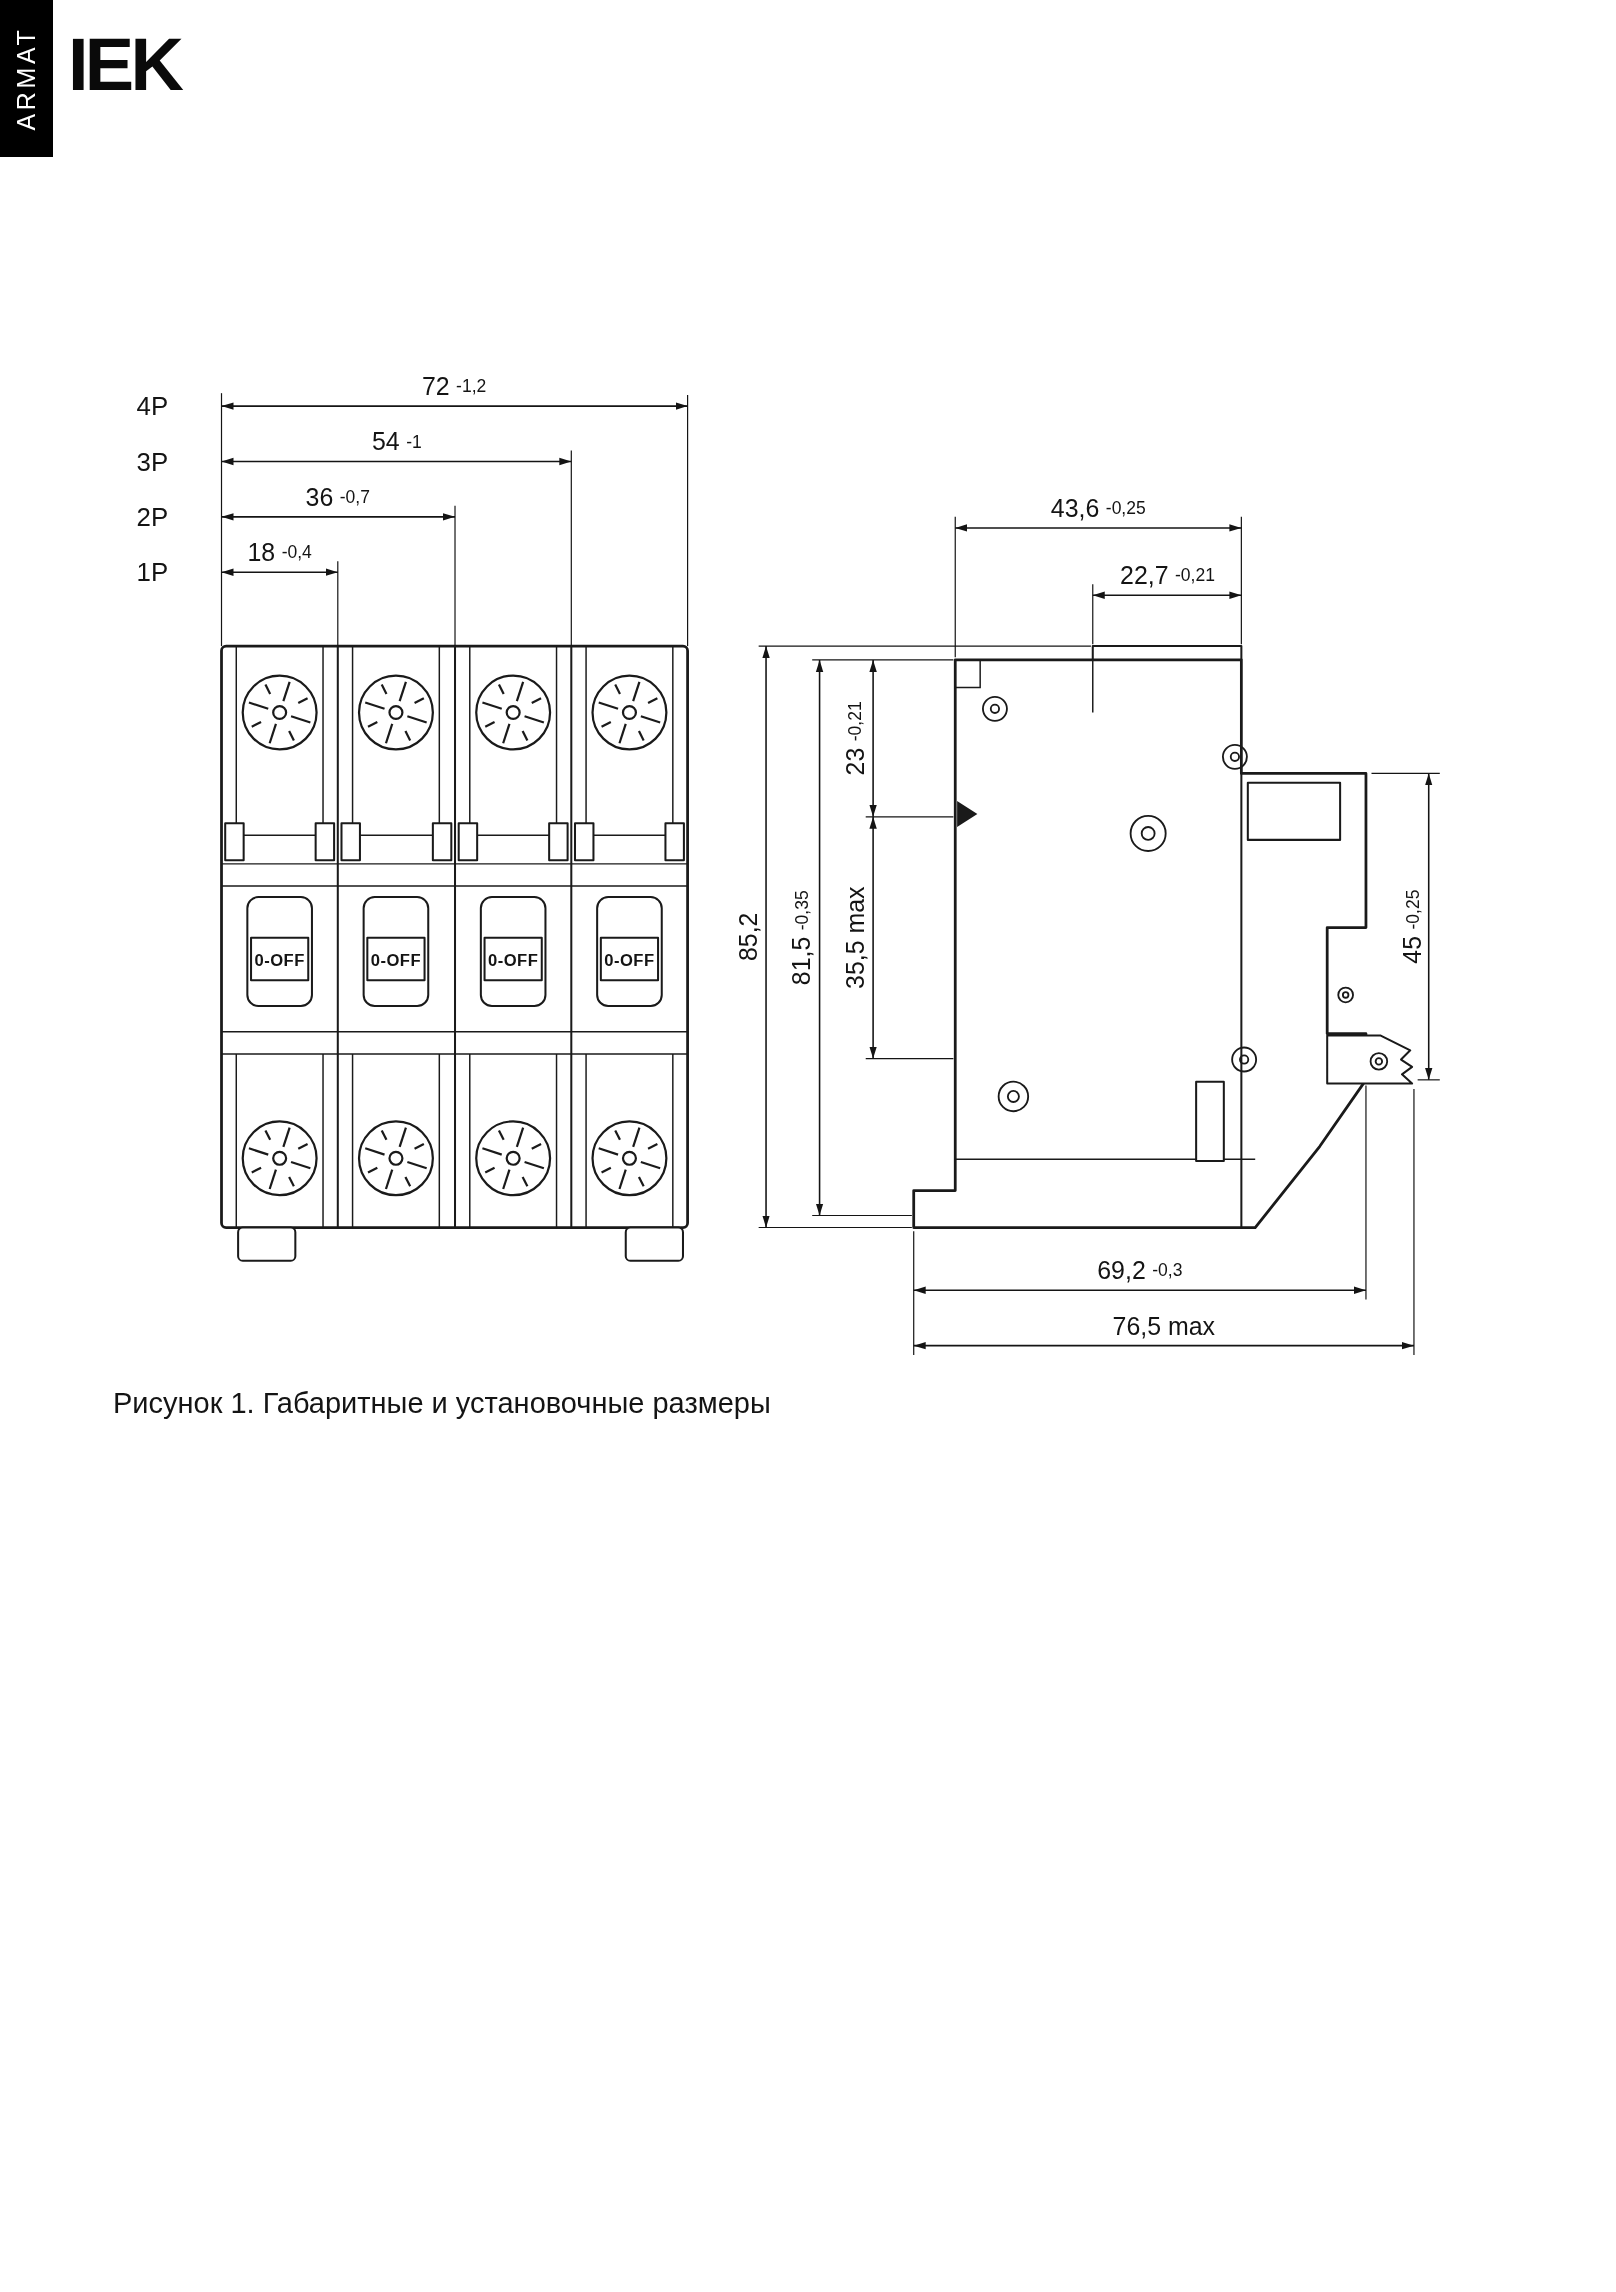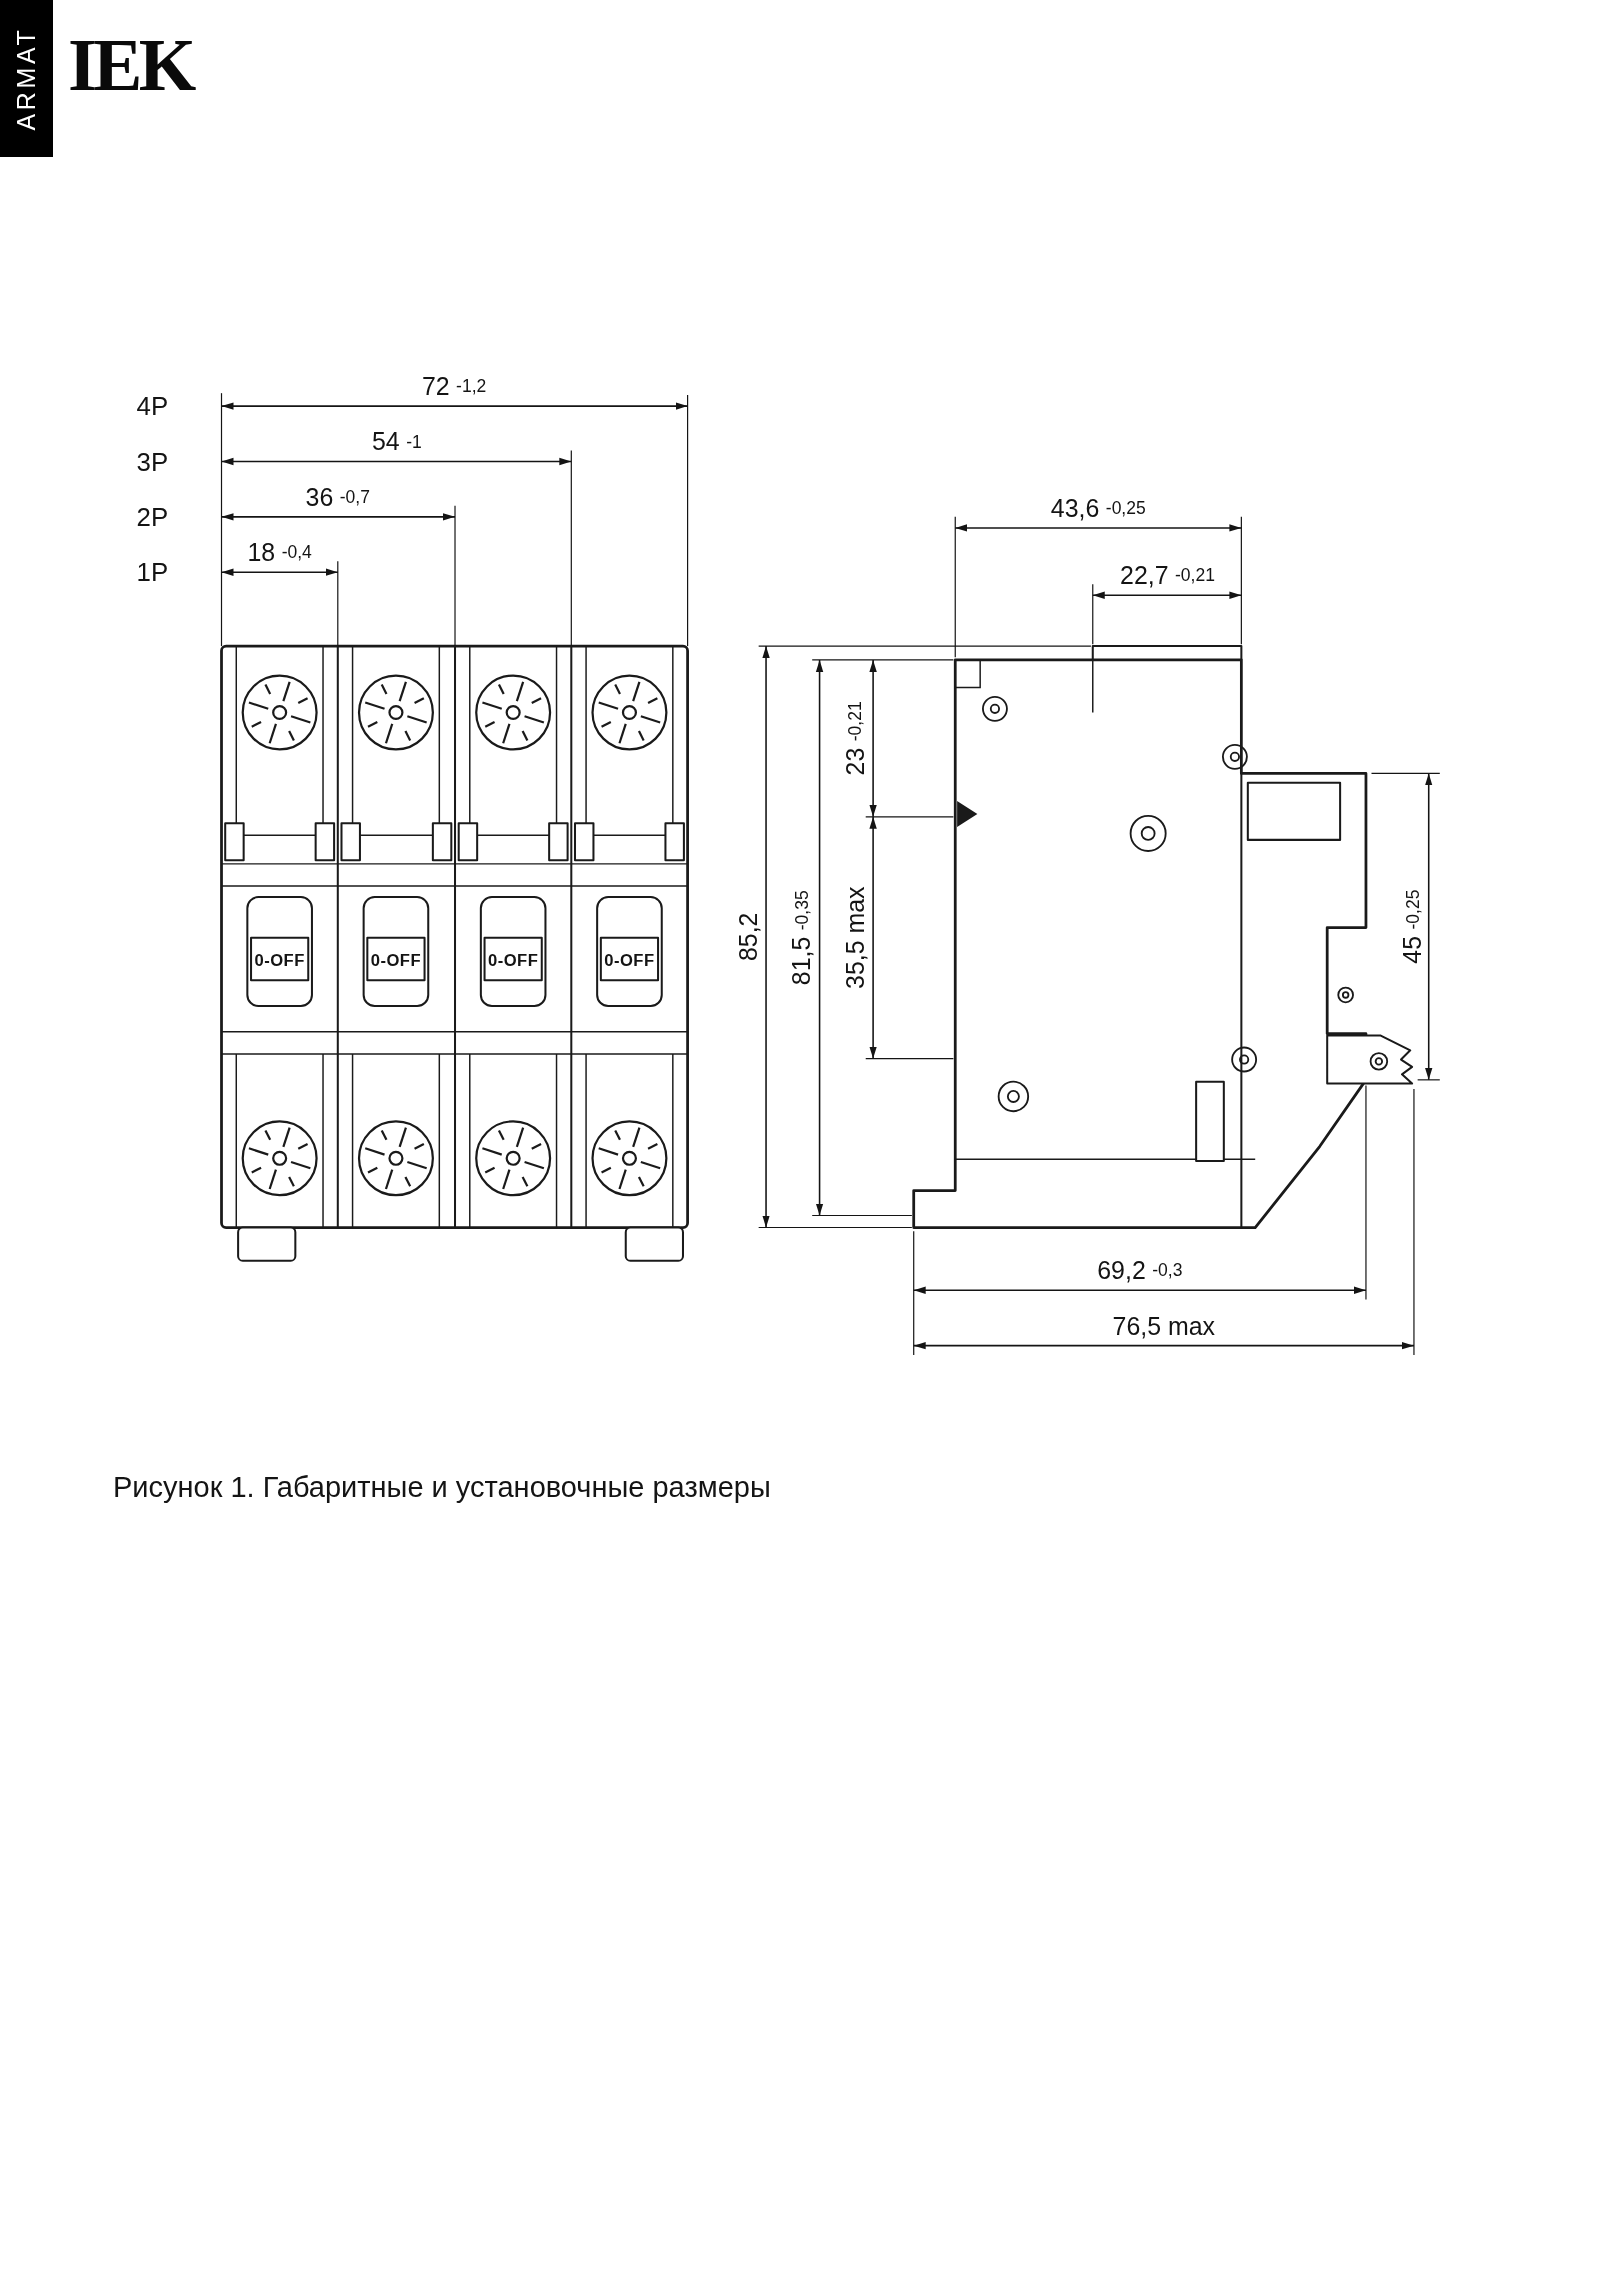--- a/index.html
+++ b/index.html
@@ -14,26 +14,26 @@
   .side-tab {
     position:absolute; left:0; top:0; width:53px; height:157px;
     background:#000; display:flex; align-items:center; justify-content:center;
   }
   .side-tab span {
     color:#fff; font-size:25px; letter-spacing:3.7px; white-space:nowrap;
     transform:rotate(-90deg);
   }
   .logo {
     position:absolute; left:68px; top:28px;
-    font-family:Liberation Serif, serif;
+    font-family:Liberation Sans, sans-serif;
     font-size:74px; font-weight:900; letter-spacing:-3.7px; color:#0a0a0a;
     line-height:1;
   }
   .caption {
-    position:absolute; left:113px; top:1471px;
+    position:absolute; left:113px; top:1387px;
     font-size:29px; color:#141414;
   }
 
   
   svg.drawing { position:absolute; left:0; top:0; }
   svg text { font-family:"Liberation Sans", sans-serif; fill:#141414; }
   .dim  { font-size:27px; }
   .tol  { font-size:19px; }
   .plabel { font-size:28px; }
   .tglt { font-size:18px; font-weight:bold; letter-spacing:0.5px; }

